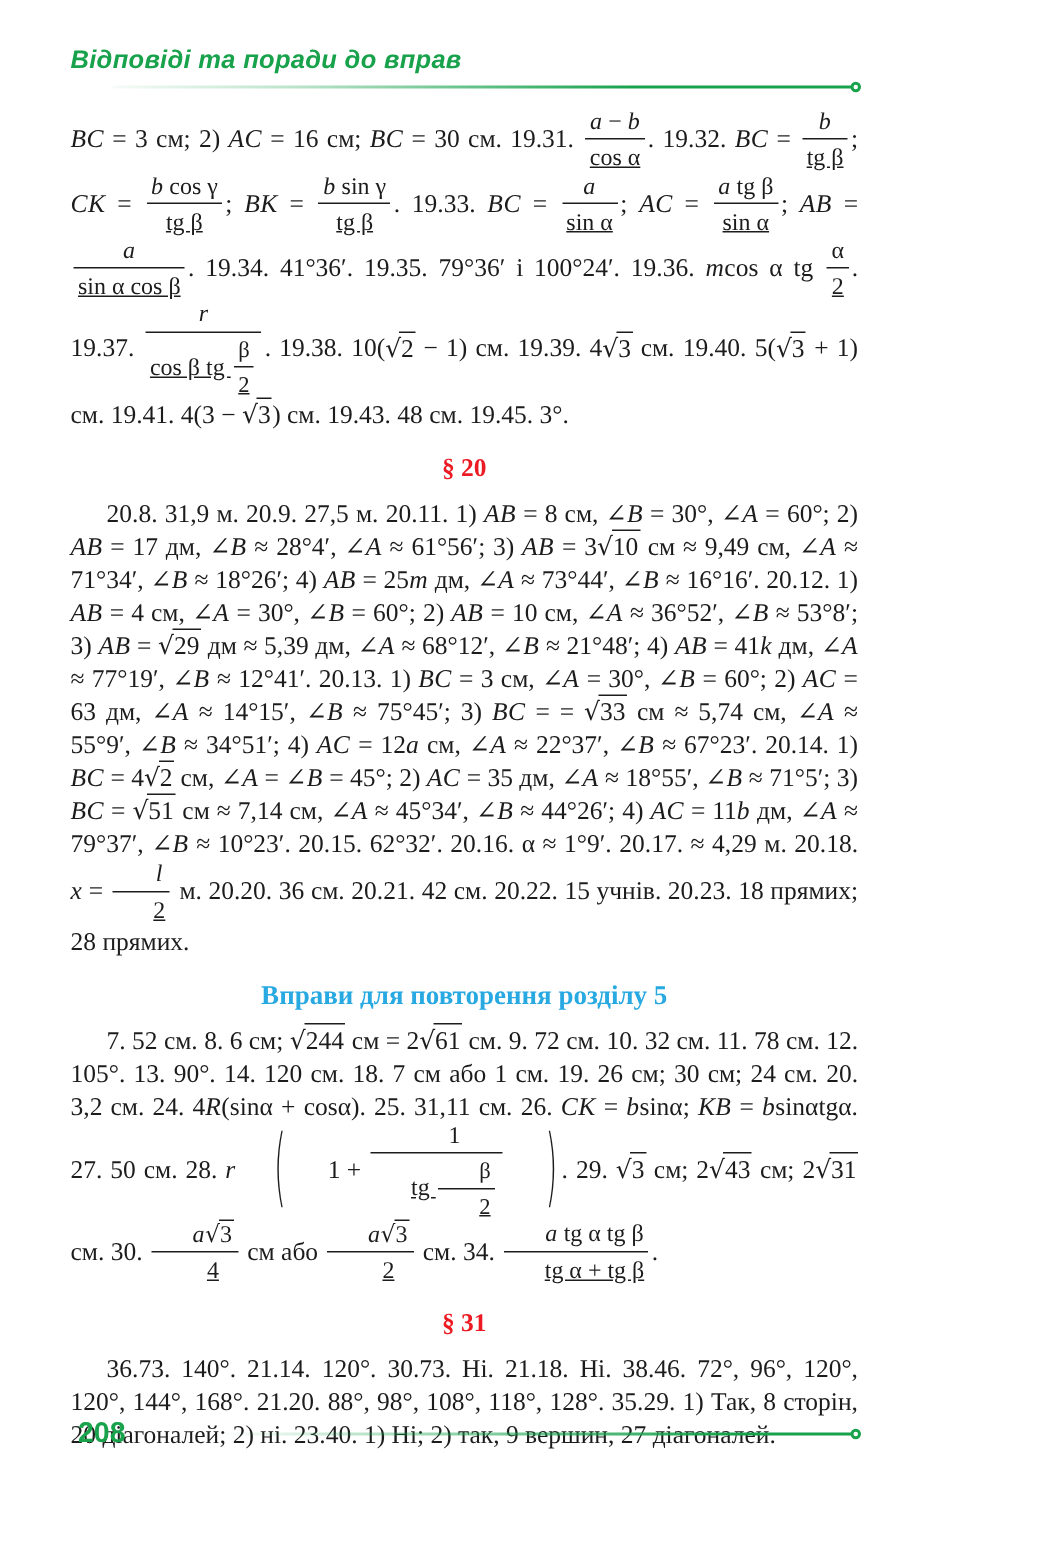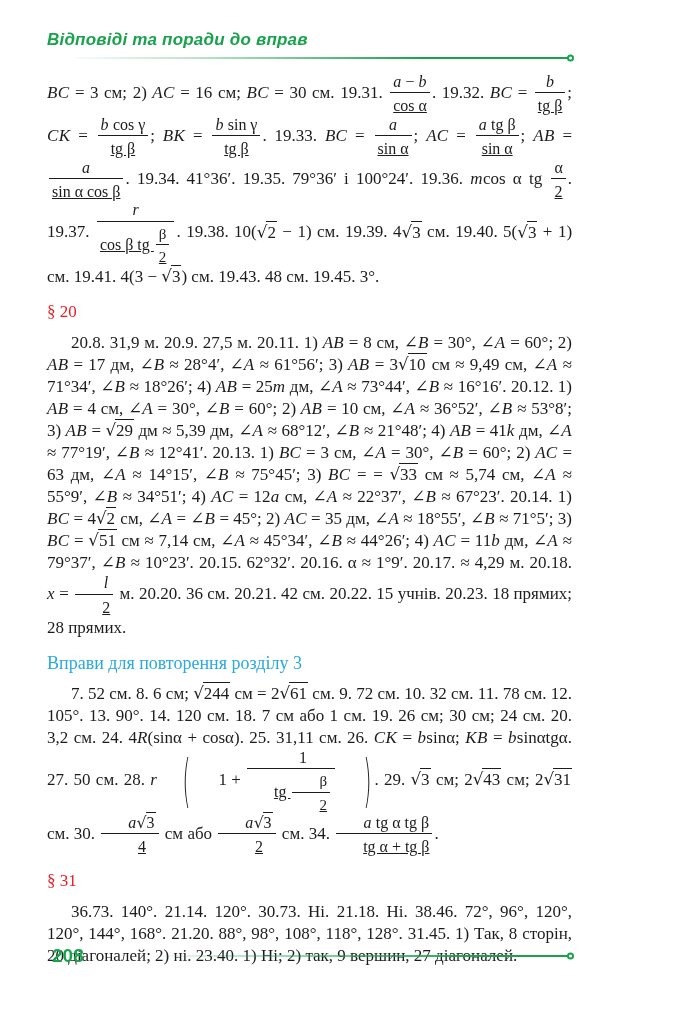--- a/index.html
+++ b/index.html
@@ -44,21 +44,21 @@
     border:2.2px solid var(--green);
     border-radius:50%;background:#fff;
   }
   
   .bodytext{font-size:17px;line-height:22px;text-align:justify;}
   .bodytext p{margin:0 0 7px;}
   p.ind{text-indent:24px;}
   b{font-weight:normal;}
   i.v{font-style:italic;letter-spacing:.3px;}
   h3{
-    text-align:left;font-weight:normal;
+    text-align:center;font-weight:bold;
     font-size:18px;line-height:22px;
     margin:13px 0 9px;
     font-family:"Liberation Serif","DejaVu Serif",serif;
   }
   h3.h-red{color:var(--red);font-size:17px;}
   h3.h-blue{color:var(--blue);}
   
   .frac{display:inline-block;vertical-align:middle;text-align:center;margin:0 2px;}
   .fn,.fd{display:block;padding:0 3px;font-size:.94em;line-height:1.15;}
   .fn{padding-bottom:1px;}
@@ -106,32 +106,32 @@
     </div>
   </div>
 
   <div class="bodytext">
     <p><i class="v">BC</i> = 3 см; 2) <i class="v">AC</i> = 16 см; <i class="v">BC</i> = 30 см. <b>19.31. </b><span class="frac"><span class="fn"><i class="v">a</i> − <i class="v">b</i></span><span class="fd">cos α</span></span>. <b>19.32. </b><i class="v">BC</i> = <span class="frac"><span class="fn"><i class="v">b</i></span><span class="fd">tg β</span></span>; <i class="v">CK</i> = <span class="frac"><span class="fn"><i class="v">b</i> cos γ</span><span class="fd">tg β</span></span>; <i class="v">BK</i> = <span class="frac"><span class="fn"><i class="v">b</i> sin γ</span><span class="fd">tg β</span></span>. <b>19.33. </b><i class="v">BC</i> = <span class="frac"><span class="fn"><i class="v">a</i></span><span class="fd">sin α</span></span>; <i class="v">AC</i> = <span class="frac"><span class="fn"><i class="v">a</i> tg β</span><span class="fd">sin α</span></span>; <i class="v">AB</i> = <span class="frac"><span class="fn"><i class="v">a</i></span><span class="fd">sin α cos β</span></span>. <b>19.34. </b>41°36′. <b>19.35. </b>79°36′ і 100°24′. <b>19.36. </b><i class="v">m</i>cos α tg <span class="frac"><span class="fn">α</span><span class="fd">2</span></span>. <b>19.37. </b><span class="frac"><span class="fn"><i class="v">r</i></span><span class="fd">cos β tg <span class="frac"><span class="fn">β</span><span class="fd">2</span></span></span></span>. <b>19.38. </b>10(<span class="sqrt"><span class="rg">√</span><span class="rb">2</span></span> − 1) см. <b>19.39. </b>4<span class="sqrt"><span class="rg">√</span><span class="rb">3</span></span> см. <b>19.40. </b>5(<span class="sqrt"><span class="rg">√</span><span class="rb">3</span></span> + 1) см. <b>19.41. </b>4(3 − <span class="sqrt"><span class="rg">√</span><span class="rb">3</span></span>) см. <b>19.43. </b>48 см. <b>19.45. </b>3°.</p>
 
     <h3 class="h-red">§ 20</h3>
 
     <p class="ind"><b>20.8. </b>31,9 м. <b>20.9. </b>27,5 м. <b>20.11. </b>1) <i class="v">AB</i> = 8 см, ∠<i class="v">B</i> = 30°, ∠<i class="v">A</i> = 60°; 2) <i class="v">AB</i> = 17 дм, ∠<i class="v">B</i> ≈ 28°4′, ∠<i class="v">A</i> ≈ 61°56′; 3) <i class="v">AB</i> = 3<span class="sqrt"><span class="rg">√</span><span class="rb">10</span></span> см ≈ 9,49 см, ∠<i class="v">A</i> ≈ 71°34′, ∠<i class="v">B</i> ≈ 18°26′; 4) <i class="v">AB</i> = 25<i class="v">m</i> дм, ∠<i class="v">A</i> ≈ 73°44′, ∠<i class="v">B</i> ≈ 16°16′. <b>20.12. </b>1) <i class="v">AB</i> = 4 см, ∠<i class="v">A</i> = 30°, ∠<i class="v">B</i> = 60°; 2) <i class="v">AB</i> = 10 см, ∠<i class="v">A</i> ≈ 36°52′, ∠<i class="v">B</i> ≈ 53°8′; 3) <i class="v">AB</i> = <span class="sqrt"><span class="rg">√</span><span class="rb">29</span></span> дм ≈ 5,39 дм, ∠<i class="v">A</i> ≈ 68°12′, ∠<i class="v">B</i> ≈ 21°48′; 4) <i class="v">AB</i> = 41<i class="v">k</i> дм, ∠<i class="v">A</i> ≈ 77°19′, ∠<i class="v">B</i> ≈ 12°41′. <b>20.13. </b>1) <i class="v">BC</i> = 3 см, ∠<i class="v">A</i> = 30°, ∠<i class="v">B</i> = 60°; 2) <i class="v">AC</i> = 63 дм, ∠<i class="v">A</i> ≈ 14°15′, ∠<i class="v">B</i> ≈ 75°45′; 3) <i class="v">BC</i> = = <span class="sqrt"><span class="rg">√</span><span class="rb">33</span></span> см ≈ 5,74 см, ∠<i class="v">A</i> ≈ 55°9′, ∠<i class="v">B</i> ≈ 34°51′; 4) <i class="v">AC</i> = 12<i class="v">a</i> см, ∠<i class="v">A</i> ≈ 22°37′, ∠<i class="v">B</i> ≈ 67°23′. <b>20.14. </b>1) <i class="v">BC</i> = 4<span class="sqrt"><span class="rg">√</span><span class="rb">2</span></span> см, ∠<i class="v">A</i> = ∠<i class="v">B</i> = 45°; 2) <i class="v">AC</i> = 35 дм, ∠<i class="v">A</i> ≈ 18°55′, ∠<i class="v">B</i> ≈ 71°5′; 3) <i class="v">BC</i> = <span class="sqrt"><span class="rg">√</span><span class="rb">51</span></span> см ≈ 7,14 см, ∠<i class="v">A</i> ≈ 45°34′, ∠<i class="v">B</i> ≈ 44°26′; 4) <i class="v">AC</i> = 11<i class="v">b</i> дм, ∠<i class="v">A</i> ≈ 79°37′, ∠<i class="v">B</i> ≈ 10°23′. <b>20.15. </b>62°32′. <b>20.16. </b>α ≈ 1°9′. <b>20.17. </b>≈ 4,29 м. <b>20.18. </b><i class="v">x</i> = <span class="frac"><span class="fn"><i class="v">l</i></span><span class="fd">2</span></span> м. <b>20.20. </b>36 см. <b>20.21. </b>42 см. <b>20.22. </b>15 учнів. <b>20.23. </b>18 прямих; 28 прямих.</p>
 
-    <h3 class="h-blue">Вправи для повторення розділу 3</h3>
+    <h3 class="h-blue">Вправи для повторення розділу 5</h3>
 
     <p class="ind"><b>7. </b>52 см. <b>8. </b>6 см; <span class="sqrt"><span class="rg">√</span><span class="rb">244</span></span> см = 2<span class="sqrt"><span class="rg">√</span><span class="rb">61</span></span> см. <b>9. </b>72 см. <b>10. </b>32 см. <b>11. </b>78 см. <b>12. </b>105°. <b>13. </b>90°. <b>14. </b>120 см. <b>18. </b>7 см або 1 см. <b>19. </b>26 см; 30 см; 24 см. <b>20. </b>3,2 см. <b>24. </b>4<i class="v">R</i>(sinα + cosα). <b>25. </b>31,11 см. <b>26. </b><i class="v">CK</i> = <i class="v">b</i>sinα; <i class="v">KB</i> = <i class="v">b</i>sinαtgα. <b>27. </b>50 см. <b>28. </b><i class="v">r</i><span class="bigp">
           <span class="pg">(</span>
           <span class="pi">1 + <span class="frac"><span class="fn">1</span><span class="fd">tg <span class="frac"><span class="fn">β</span><span class="fd">2</span></span></span></span></span>
           <span class="pg">)</span>
         </span>. <b>29. </b><span class="sqrt"><span class="rg">√</span><span class="rb">3</span></span> см; 2<span class="sqrt"><span class="rg">√</span><span class="rb">43</span></span> см; 2<span class="sqrt"><span class="rg">√</span><span class="rb">31</span></span> см. <b>30. </b><span class="frac"><span class="fn"><i class="v">a</i><span class="sqrt"><span class="rg">√</span><span class="rb">3</span></span></span><span class="fd">4</span></span> см або <span class="frac"><span class="fn"><i class="v">a</i><span class="sqrt"><span class="rg">√</span><span class="rb">3</span></span></span><span class="fd">2</span></span> см. <b>34. </b><span class="frac"><span class="fn"><i class="v">a</i> tg α tg β</span><span class="fd">tg α + tg β</span></span>.</p>
 
 
     <h3 class="h-red">§ 31</h3>
 
-    <p class="ind"><b>36.73. </b>140°. <b>21.14. </b>120°. <b>30.73. </b>Ні. <b>21.18. </b>Ні. <b>38.46. </b>72°, 96°, 120°, 120°, 144°, 168°. <b>21.20. </b>88°, 98°, 108°, 118°, 128°. <b>31.45. </b>1) Так, 8 сторін, 20 діагоналей; 2) ні. <b>23.40. </b>1) Ні; 2) так, 9 вершин, 27 діагоналей.</p>
+    <p class="ind"><b>36.73. </b>140°. <b>21.14. </b>120°. <b>30.73. </b>Ні. <b>21.18. </b>Ні. <b>38.46. </b>72°, 96°, 120°, 120°, 144°, 168°. <b>21.20. </b>88°, 98°, 108°, 118°, 128°. <b>35.29. </b>1) Так, 8 сторін, 20 діагоналей; 2) ні. <b>23.40. </b>1) Ні; 2) так, 9 вершин, 27 діагоналей.</p>
   </div>
 
   <div class="ftr">
     <span class="ftr-num">208</span>
     <div class="rule">
       <span class="rule-dot"></span>
     </div>
   </div>
 
 </div>

